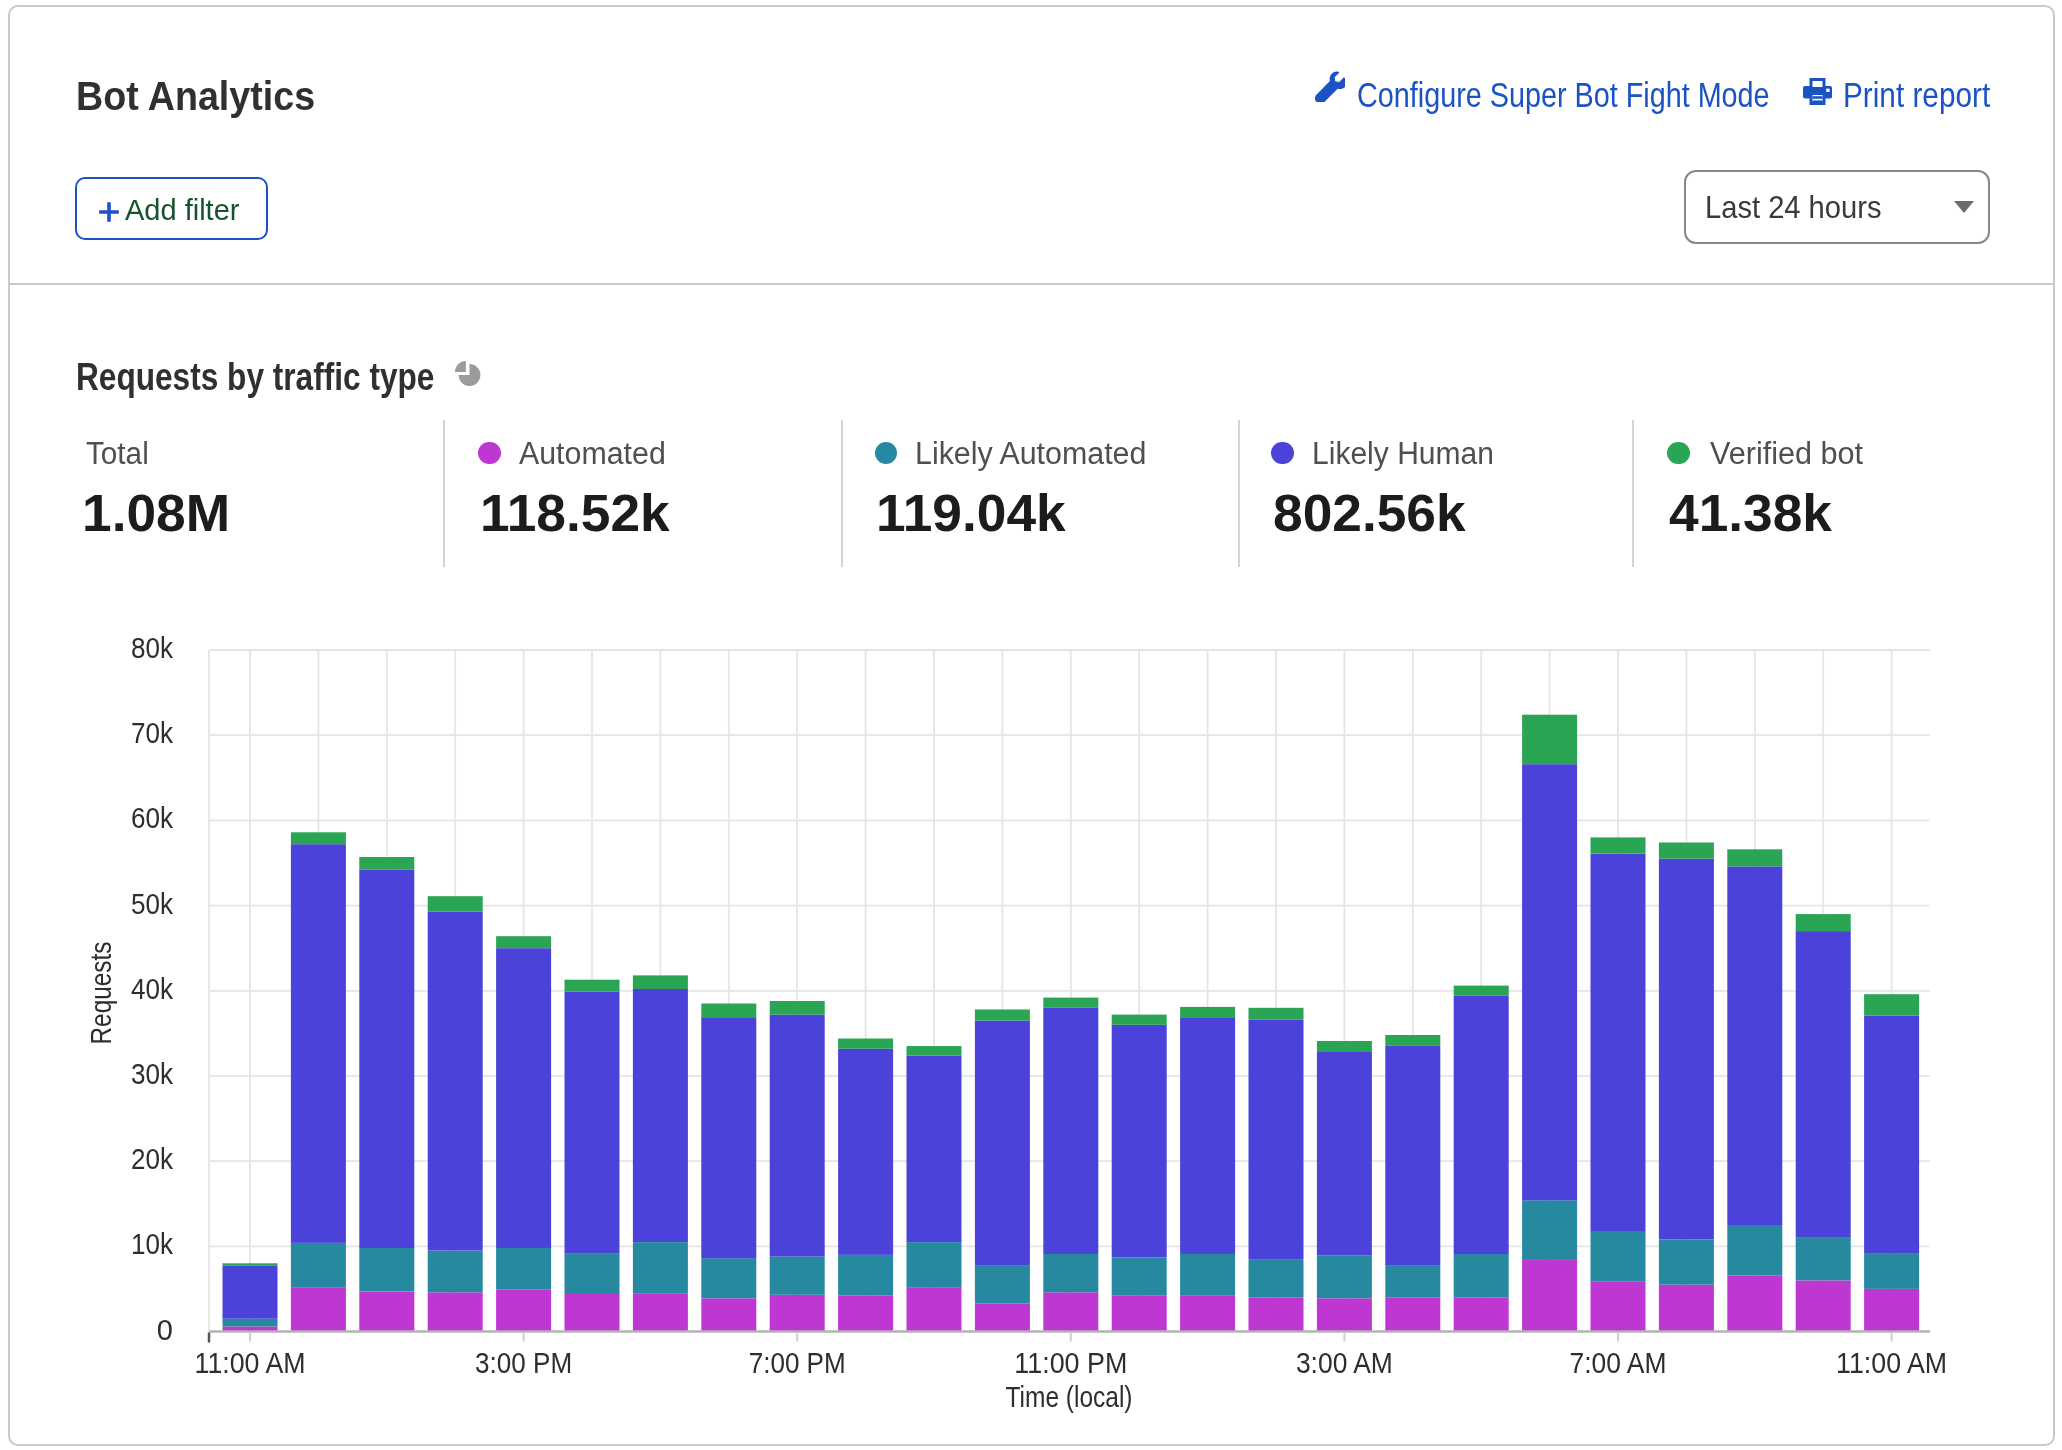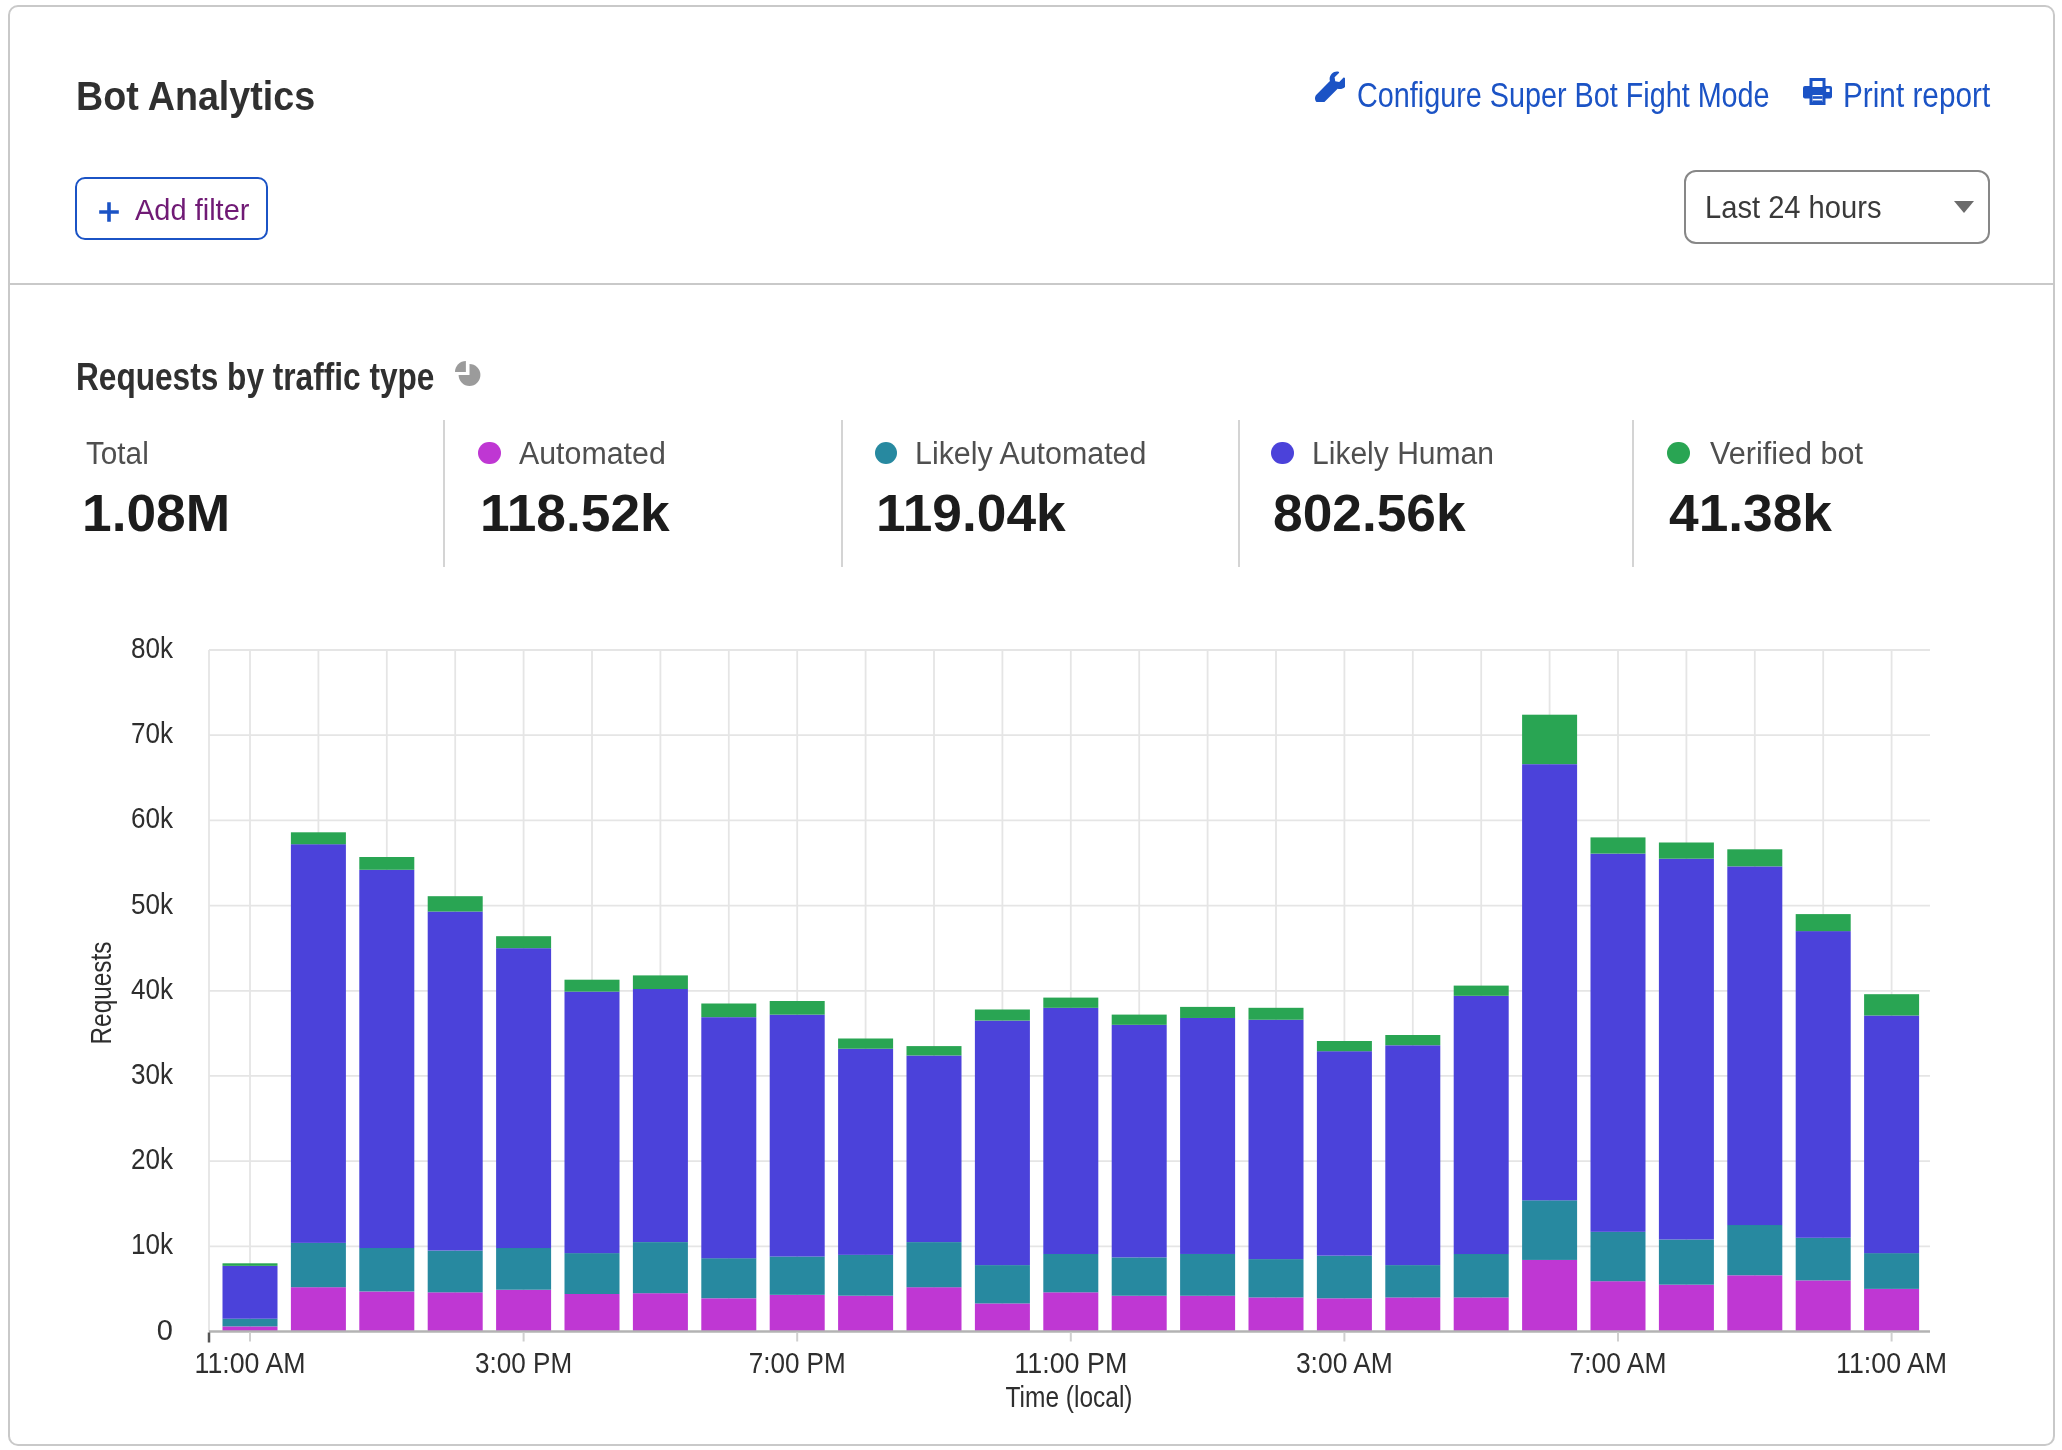--- a/index.html
+++ b/index.html
@@ -16,21 +16,21 @@
 <rect x="23.2" y="10.6" width="3.4" height="3.4" fill="#fff"></rect>
 <rect x="8" y="15.5" width="13" height="10" fill="#fff" stroke="#1b53c5" stroke-width="3"></rect>
 <rect x="9.5" y="18.2" width="10" height="2.6" fill="#1b53c5"></rect>
 <rect x="9.5" y="22.4" width="10" height="2.6" fill="#1b53c5"></rect>
 </svg>
 <div style="position:absolute;left:1843px;top:76.9px;font-size:35px;font-weight:400;color:#1b53c5;line-height:1;white-space:nowrap;transform:scaleX(0.85);transform-origin:left top;">Print report</div>
 <div style="position:absolute;left:75px;top:177px;width:193px;height:63px;border:2.5px solid #1b53c5;border-radius:10px"></div>
 <svg width="24" height="24" viewBox="0 0 24 24" style="position:absolute;left:96.5px;top:200px">
     <path d="M12 2.2v19.6M2.2 12h19.6" stroke="#1b53c5" stroke-width="3.6"></path>
   </svg>
-<div style="position:absolute;left:135px;top:196.3px;font-size:29px;font-weight:400;color:#701a75;line-height:1;white-space:nowrap;transform:scaleX(1.0);transform-origin:left top;">Add filter</div>
+<div style="position:absolute;left:125px;top:196.3px;font-size:29px;font-weight:400;color:#14532d;line-height:1;white-space:nowrap;transform:scaleX(1.0);transform-origin:left top;">Add filter</div>
 <div style="position:absolute;left:1684px;top:170px;width:306px;height:74px;border:2px solid #878787;border-radius:12px"></div>
 <div style="position:absolute;left:1705px;top:191.2px;font-size:32px;font-weight:400;color:#3a3a3a;line-height:1;white-space:nowrap;transform:scaleX(0.91);transform-origin:left top;">Last 24 hours</div>
 <div style="position:absolute;left:1953.7px;top:200.9px;width:0;height:0;border-left:10px solid transparent;border-right:10px solid transparent;border-top:12px solid #6b6b6b"></div>
 <div style="position:absolute;left:75.5px;top:357.5px;font-size:38px;font-weight:700;color:#303030;line-height:1;white-space:nowrap;transform:scaleX(0.832);transform-origin:left top;">Requests by traffic type</div>
 <svg width="32" height="32" viewBox="0 0 32 32" style="position:absolute;left:452px;top:360px">
 <path fill="#9b9b9b" d="M17.5 15 L17.5 4.1 A10.9 10.9 0 1 1 6.6 15 Z"></path>
 <path fill="#9b9b9b" d="M13.9 11.9 L3 11.9 A10.9 10.9 0 0 1 13.9 1 Z"></path>
 </svg>
 <div style="position:absolute;left:86.4px;top:437.8px;font-size:31px;font-weight:400;color:#4f4f4f;line-height:1;white-space:nowrap;transform:scaleX(0.958);transform-origin:left top;">Total</div>
 <div style="position:absolute;left:82.4px;top:488.4px;font-size:51px;font-weight:700;color:#1c1c1c;line-height:1;white-space:nowrap;transform:scaleX(1.045);transform-origin:left top;">1.08M</div>

